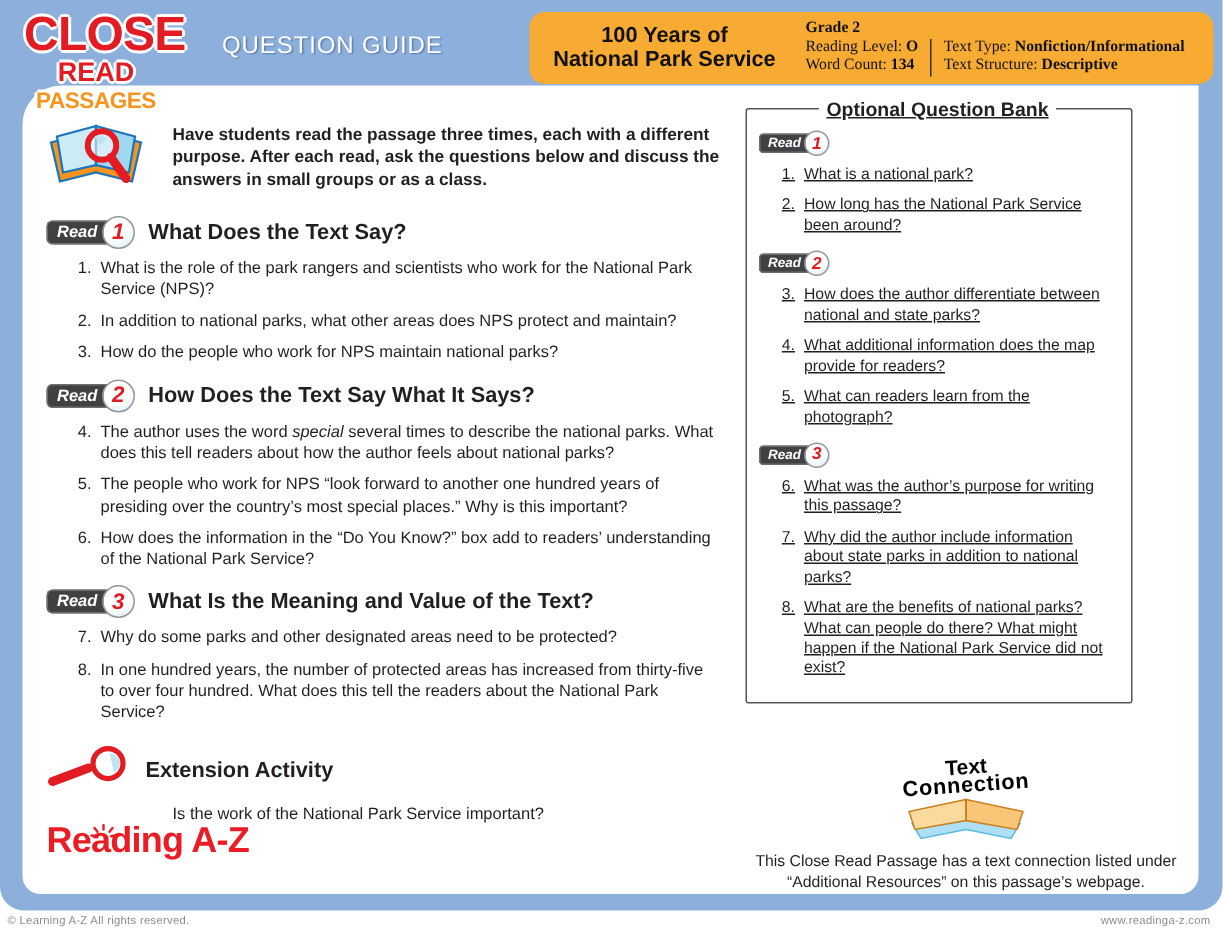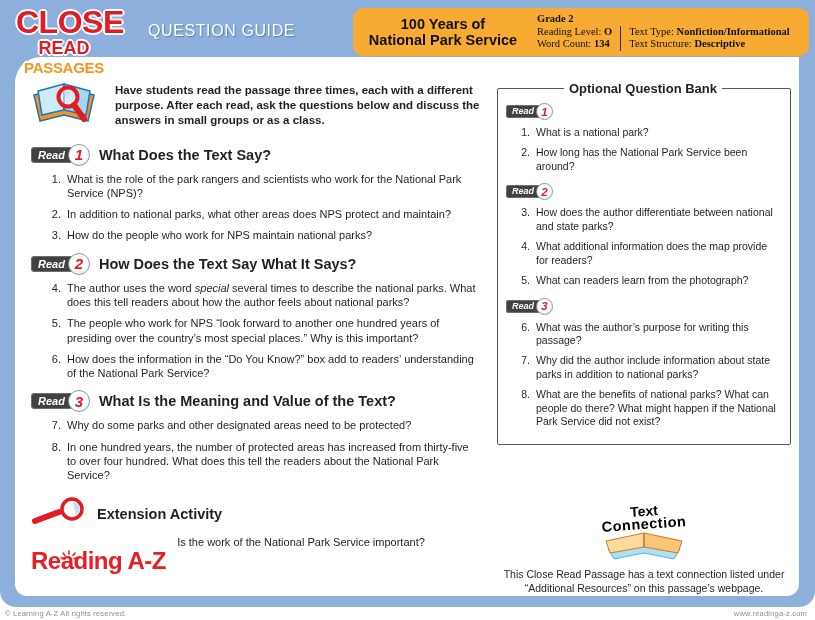--- a/index.html
+++ b/index.html
@@ -86,33 +86,34 @@
   .section-heading { display:flex; align-items:center; gap:9px; margin-bottom:6px; }
   .section-title { font-size:14.5px; font-weight:800; color:#231f20; }
   .qlist { padding-left:12px; }
   .q { display:flex; gap:6px; margin-bottom:7px; font-size:11px; line-height:1.3; }
   .q-num { min-width:18px; text-align:right; flex:none; }
   .q-text { flex:1; max-width:412px; }
   
   .extension { margin-top:14px; }
   .ext-heading { display:flex; align-items:center; gap:4px; margin-bottom:4px; }
   .ext-title { font-size:14.5px; font-weight:800; }
-  .ext-text { margin-left:84px; width:372px; font-size:11px; line-height:1.3;text-align:center; }
+  .ext-text { margin-left:84px; width:372px; font-size:11px; line-height:1.3; }
   .ext-text p { margin-bottom:4px; }
   
   .raz-logo {
     position:absolute; left:16px; top:490px;
     font-size:24px; font-weight:800; color:#ec1c24; letter-spacing:-0.5px;
   }
   .raz-sun { position:absolute; left:29px; top:-9px; }
   
   .qbank {
-    position:absolute; left:482px; top:24px; width:294px;
+    position:absolute; left:482px; top:8px; width:258px;
     border:1.5px solid #55565a; border-radius:2px;
     padding:4px 10px 8px 8px;
+    text-decoration:underline;
   }
   .qbank legend { margin:0 auto; padding:0 5px; font-size:13px; font-weight:800; color:#231f20; }
   .qbank .read-badge { margin:3px 0 6px 0; }
   .qbank .q { font-size:10.5px; line-height:1.28; margin-bottom:7px; }
   .qbank .qlist { padding-left:8px; }
   .qbank .q-num { min-width:16px; }
   
   .tc-block { position:absolute; left:482px; top:446px; width:294px; text-align:center; }
   .tc-badge { position:relative; display:inline-block; width:120px; height:60px; }
   .tc-word1, .tc-word2 {

